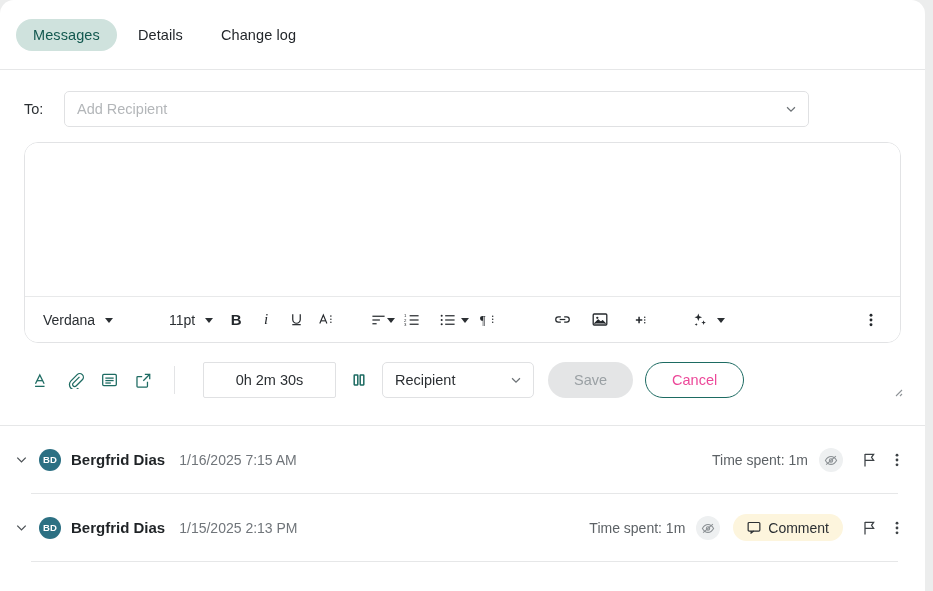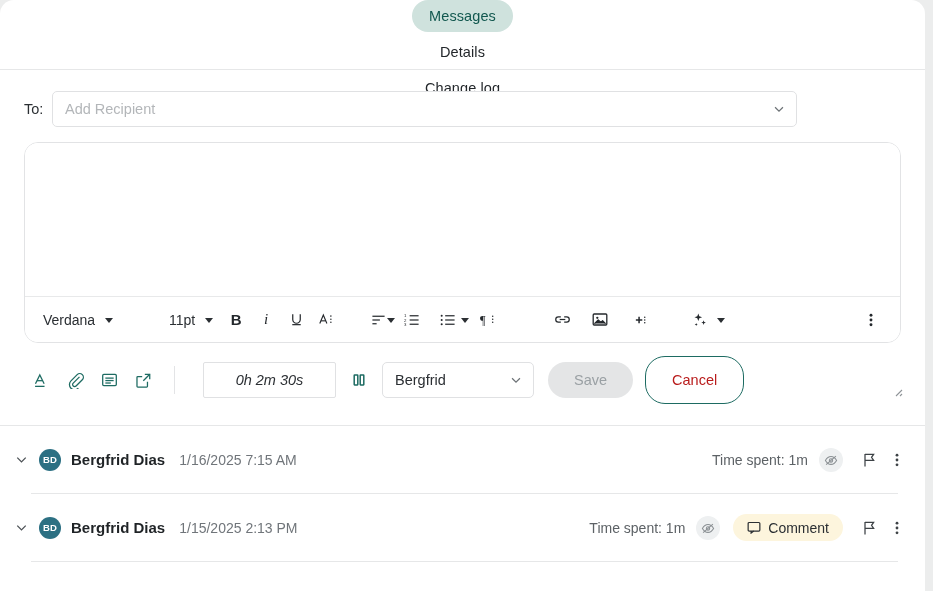--- a/index.html
+++ b/index.html
@@ -19,21 +19,20 @@
   }
 
   
   .tabstrip {
     height: 70px;
     display: flex;
     align-items: center;
     padding: 0 16px;
     gap: 4px;
     border-bottom: 1px solid #e6e7e8;
-    flex-direction: column;
   }
   .tab {
     font-size: 14.5px;
     color: #23272b;
     padding: 8px 17px;
     border-radius: 18px;
     cursor: pointer;
     white-space: nowrap;
     letter-spacing: .1px;
   }
@@ -41,20 +40,21 @@
     background: #cfe2dd;
     color: #12584f;
     font-weight: 400;
   }
 
   
   .to-row {
     display: flex;
     align-items: center;
     padding: 16px 24px 0 24px;
+    gap: 12px;
     height: 62px;
   }
   .to-label {
     font-size: 14.5px;
     color: #2b2f33;
     width: 28px;
   }
   .recipient {
     flex: 0 0 745px;
     height: 36px;
@@ -197,21 +197,20 @@
     border: 1px solid #e0e1e3;
     border-radius: 2px;
     display: flex;
     align-items: center;
     justify-content: center;
     font-size: 14.5px;
     color: #2b2f33;
     background: #fff;
     margin-left: 14px;
     cursor: pointer;
-    font-style: italic;
   }
   .pause-btn {
     width: 34px; height: 30px;
     display: flex; align-items: center; justify-content: center;
     color: #1d6b62;
     cursor: pointer;
     margin: 0 6px 0 6px;
     flex: none;
   }
   .btn-save {
@@ -220,26 +219,26 @@
     border: 0;
     border-radius: 20px;
     background: #e4e5e6;
     color: #9aa0a4;
     font-size: 14.5px;
     font-family: inherit;
     margin-left: 14px;
     cursor: default;
   }
   .btn-cancel {
-    height: 48px;
+    height: 36px;
     padding: 0 26px;
     border: 1.4px solid #1d6b62;
     border-radius: 20px;
     background: #fff;
-    color: #b91c1c;
+    color: #ec4899;
     font-size: 14.5px;
     font-family: inherit;
     margin-left: 12px;
     cursor: pointer;
   }
   .resize-grip {
     position: absolute;
     right: 22px; top: 385px;
     width: 12px; height: 12px;
     color: #8f9498;
@@ -526,21 +525,21 @@
     </div>
 
     <div class="pause-btn">
       <svg width="16" height="16" viewBox="0 0 16 16" fill="none" stroke="currentColor" stroke-width="1.5">
         <rect x="3.2" y="3" width="3.6" height="10" rx="0.4"></rect>
         <rect x="9.2" y="3" width="3.6" height="10" rx="0.4"></rect>
       </svg>
     </div>
 
     <div class="select-box sel-external">
-      <span class="sel-label">Bergfrid</span>
+      <span class="sel-label">Recipient</span>
       <svg class="chev" viewBox="0 0 16 16" fill="none" stroke="#6d7276" stroke-width="1.4">
         <path d="M3.5 6 L8 10.5 L12.5 6"></path>
       </svg>
     </div>
 
     <button class="btn-save">Save</button>
     <button class="btn-cancel">Cancel</button>
   </div>
 
   <svg class="resize-grip" viewBox="0 0 12 12" fill="none" stroke="currentColor" stroke-width="1.1">

